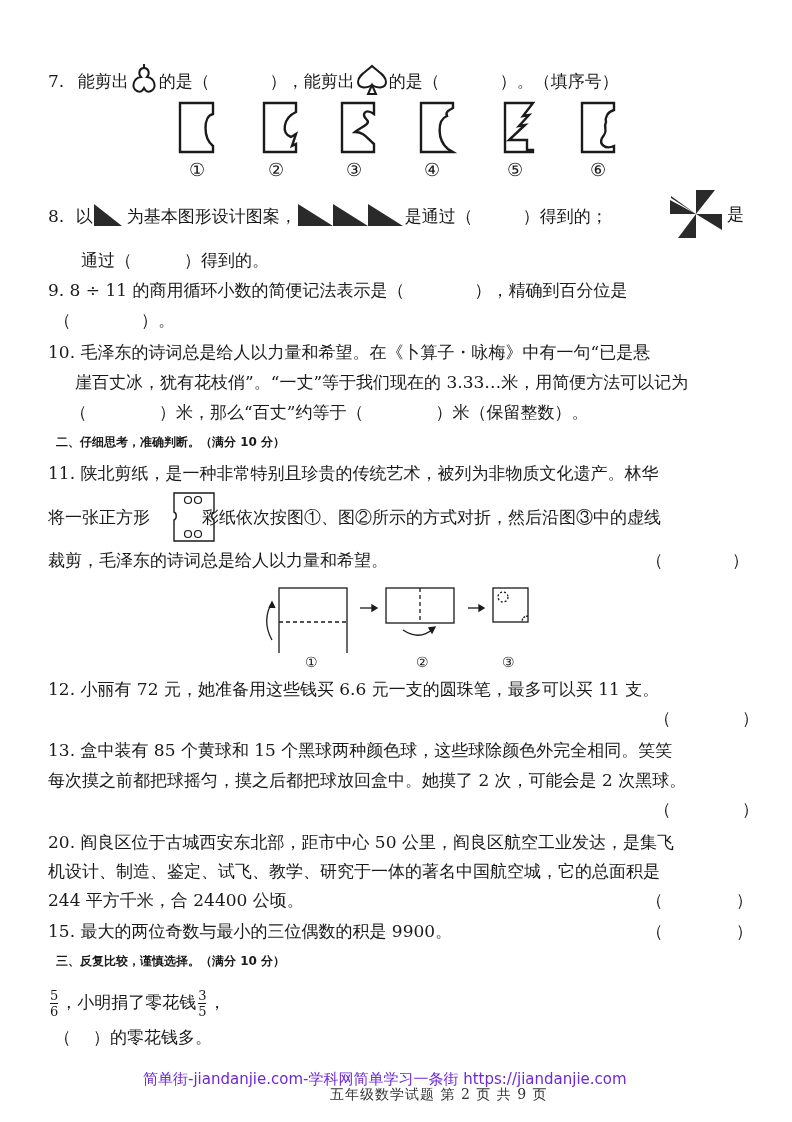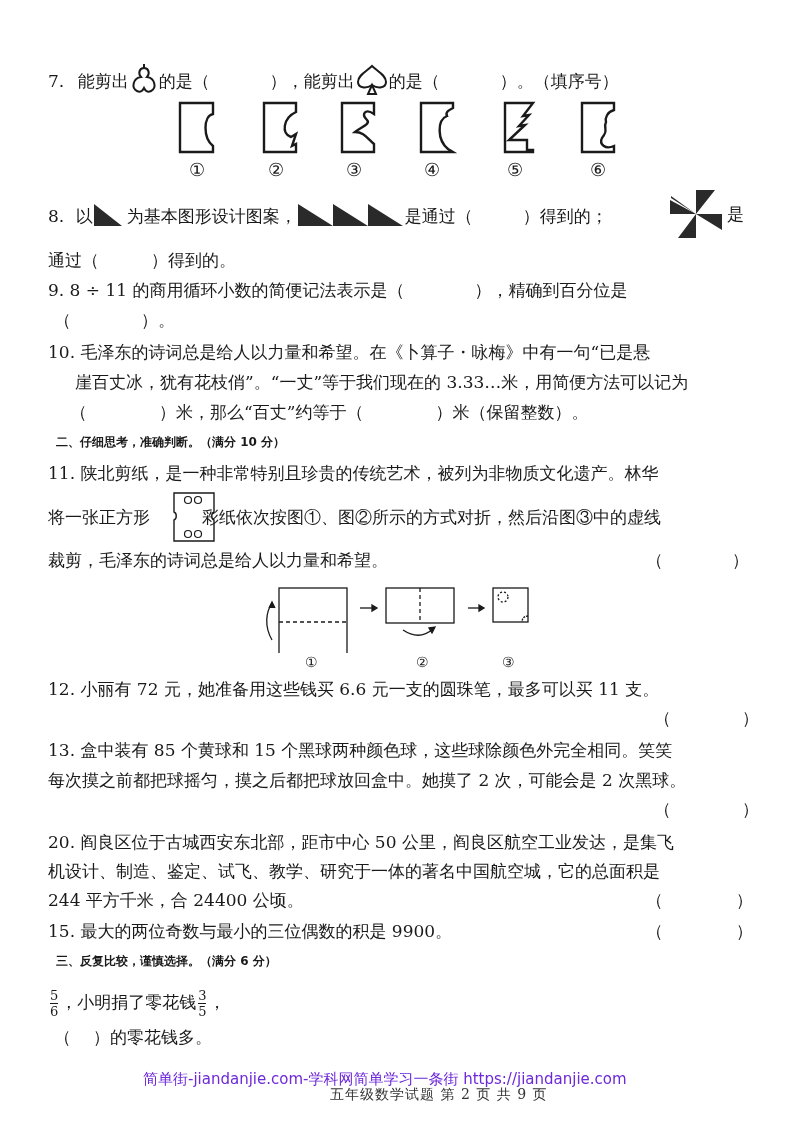--- a/index.html
+++ b/index.html
@@ -69,21 +69,21 @@
         <path d="M28 26 L28 2 L47 2 Z"></path>
         <path d="M28 26 L2 12 L2 26 Z" transform="translate(0,0)"></path>
         <path d="M28 26 L54 26 L54 42 Z"></path>
         <path d="M28 26 L28 50 L10 50 Z"></path>
         <path d="M28 26 L2 8 L2 8 Z"></path>
       </g>
       <path d="M28 26 L3 10 L3 8 Z" fill="#2a2a2a"></path>
     </svg>
 </div>
 <div class="line" style="top:203px; left:727px;">是</div>
-<div class="line" style="top:249px;">
+<div class="line" style="top:249px;margin-left:33px;">
   <span>通过（</span><span class="gap" style="width:52px"></span><span>）得到的。</span>
 </div>
 
 <div class="line" style="top:279px;">
   <span>9.  8 ÷ 11 的商用循环小数的简便记法表示是（</span><span class="gap" style="width:70px"></span><span>），精确到百分位是</span>
 </div>
 <div class="line" style="top:309px; left:54px;">
   <span>（</span><span class="gap" style="width:70px"></span><span>）。</span>
 </div>
 
@@ -157,21 +157,21 @@
 <div class="line" style="top:831px;">20.  阎良区位于古城西安东北部，距市中心 50 公里，阎良区航空工业发达，是集飞</div>
 <div class="line" style="top:860px;">机设计、制造、鉴定、试飞、教学、研究于一体的著名中国航空城，它的总面积是</div>
 <div class="line" style="top:889px;">244 平方千米，合 24400 公顷。</div>
 <div class="paren-r" style="left:646px; top:889px;">（</div>
 <div class="paren-r" style="left:736px; top:889px;">）</div>
 
 <div class="line" style="top:920px;">15.  最大的两位奇数与最小的三位偶数的积是 9900。</div>
 <div class="paren-r" style="left:646px; top:920px;">（</div>
 <div class="paren-r" style="left:736px; top:920px;">）</div>
 
-<div class="line bold" style="top:950px;">三、反复比较，谨慎选择。（满分 6 分）</div>
+<div class="line bold" style="top:950px;">三、反复比较，谨慎选择。（满分 10 分）</div>
 
 <div class="line" style="top:989px;">
   <span class="frac"><span>5</span><span class="bar"></span><span>6</span></span><span>，小明捐了零花钱</span><span class="frac"><span>3</span><span class="bar"></span><span>5</span></span><span>，</span>
 </div>
 <div class="line" style="top:1026px; left:54px;">
   <span>（</span><span class="gap" style="width:22px"></span><span>）的零花钱多。</span>
 </div>
 
 <div class="footer-watermark">简单街-jiandanjie.com-学科网简单学习一条街 https://jiandanjie.com</div>
 <div class="footer-page">五年级数学试题 第 2 页 共 9 页</div>

